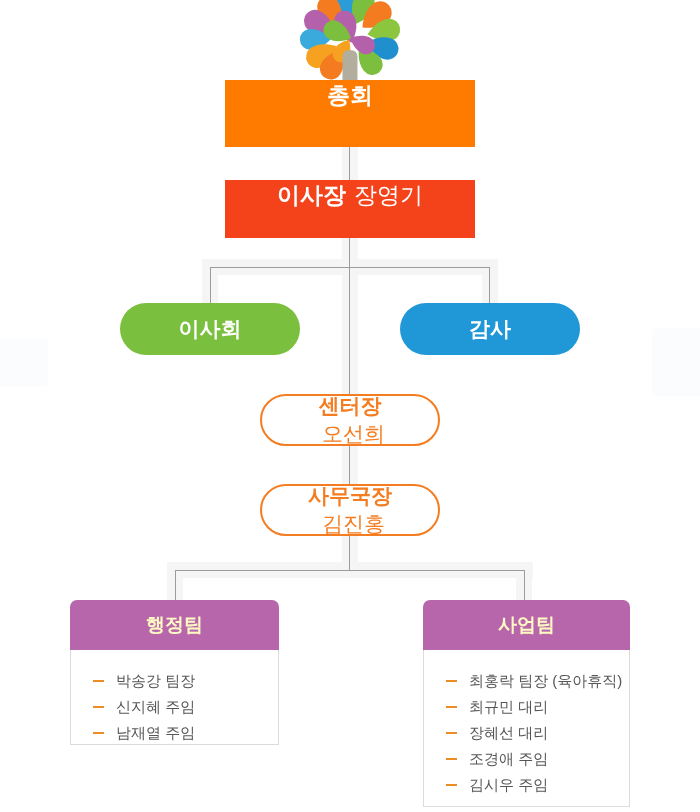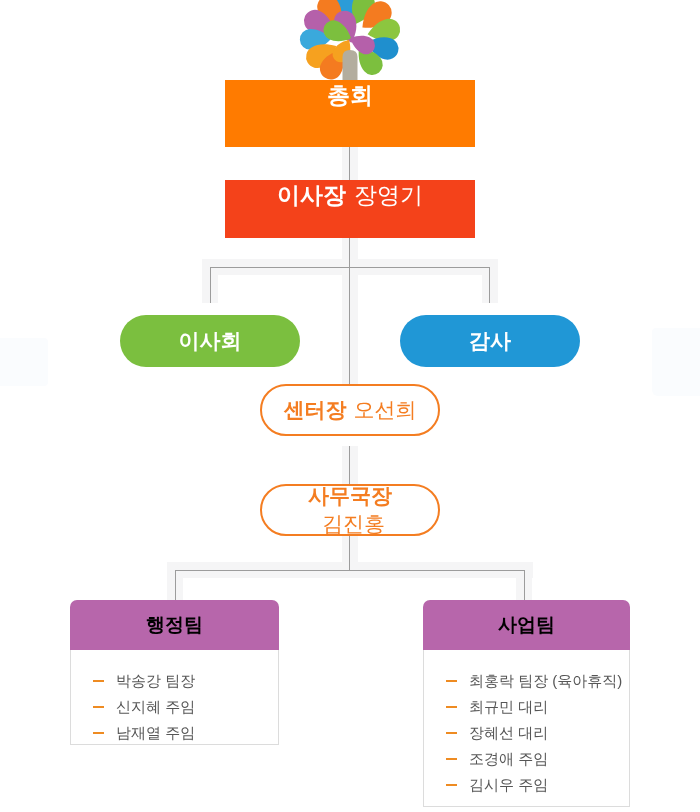--- a/index.html
+++ b/index.html
@@ -16,42 +16,42 @@
     display:flex;justify-content:center;
     color:#fff;font-size:23px;
   }
   .bigbox .t{font-weight:bold;}
   .bigbox .n{font-weight:normal;margin-left:8px;}
   #assembly-box{top:80px;height:67px;background:var(--assembly_bg,#ff7b00);}
   #chairman-box{top:180px;height:58px;background:var(--chairman_bg,#f4421a);}
   .pill{
     position:absolute;width:180px;height:52px;border-radius:26px;z-index:3;
     display:flex;align-items:center;justify-content:center;
-    color:#fff;font-size:21px;font-weight:bold;margin-top:12px;
+    color:#fff;font-size:21px;font-weight:bold;
   }
   #board-pill{left:120px;top:303px;background:var(--board_bg,#7bbf3f);}
   #auditor-pill{left:400px;top:303px;background:var(--auditor_bg,#2097d6);}
   .opill{
     position:absolute;left:260px;width:180px;height:52px;border-radius:27px;z-index:3;
     background:#fff;border:2px solid var(--pill_accent,#f47d21);box-sizing:border-box;
     display:flex;align-items:center;justify-content:center;
     color:var(--pill_accent,#f47d21);font-size:21px;
   }
   .opill .t{font-weight:bold;}
   .opill .n{font-weight:normal;margin-left:7px;}
-  #director-pill{top:384px;}
+  #director-pill{top:394px;flex-direction:column;}
   #secretary-pill{top:484px;flex-direction:column;}
   
   .teambox{position:absolute;top:600px;z-index:3;}
   #team-0{left:70px;width:209px;}
   #team-1{left:423px;width:207px;}
   .team-header{
     height:50px;border-radius:7px 7px 0 0;background:var(--team_header_bg,#b766ab);
     display:flex;align-items:center;justify-content:center;
-    color:#000000;font-size:19px;font-weight:bold;
+    color:#fef9c3;font-size:19px;font-weight:bold;
   }
   .team-body{
     background:#fff;border:1px solid var(--team_border,#dcdcdc);border-top:none;
     box-sizing:border-box;padding:18px 0 0 22px;
   }
   #team-0 .team-body{height:95px;}
   #team-1 .team-body{height:157px;}
   .member-row{
     display:flex;align-items:center;height:26px;
     color:var(--member_text,#565656);font-size:15px;white-space:nowrap;

